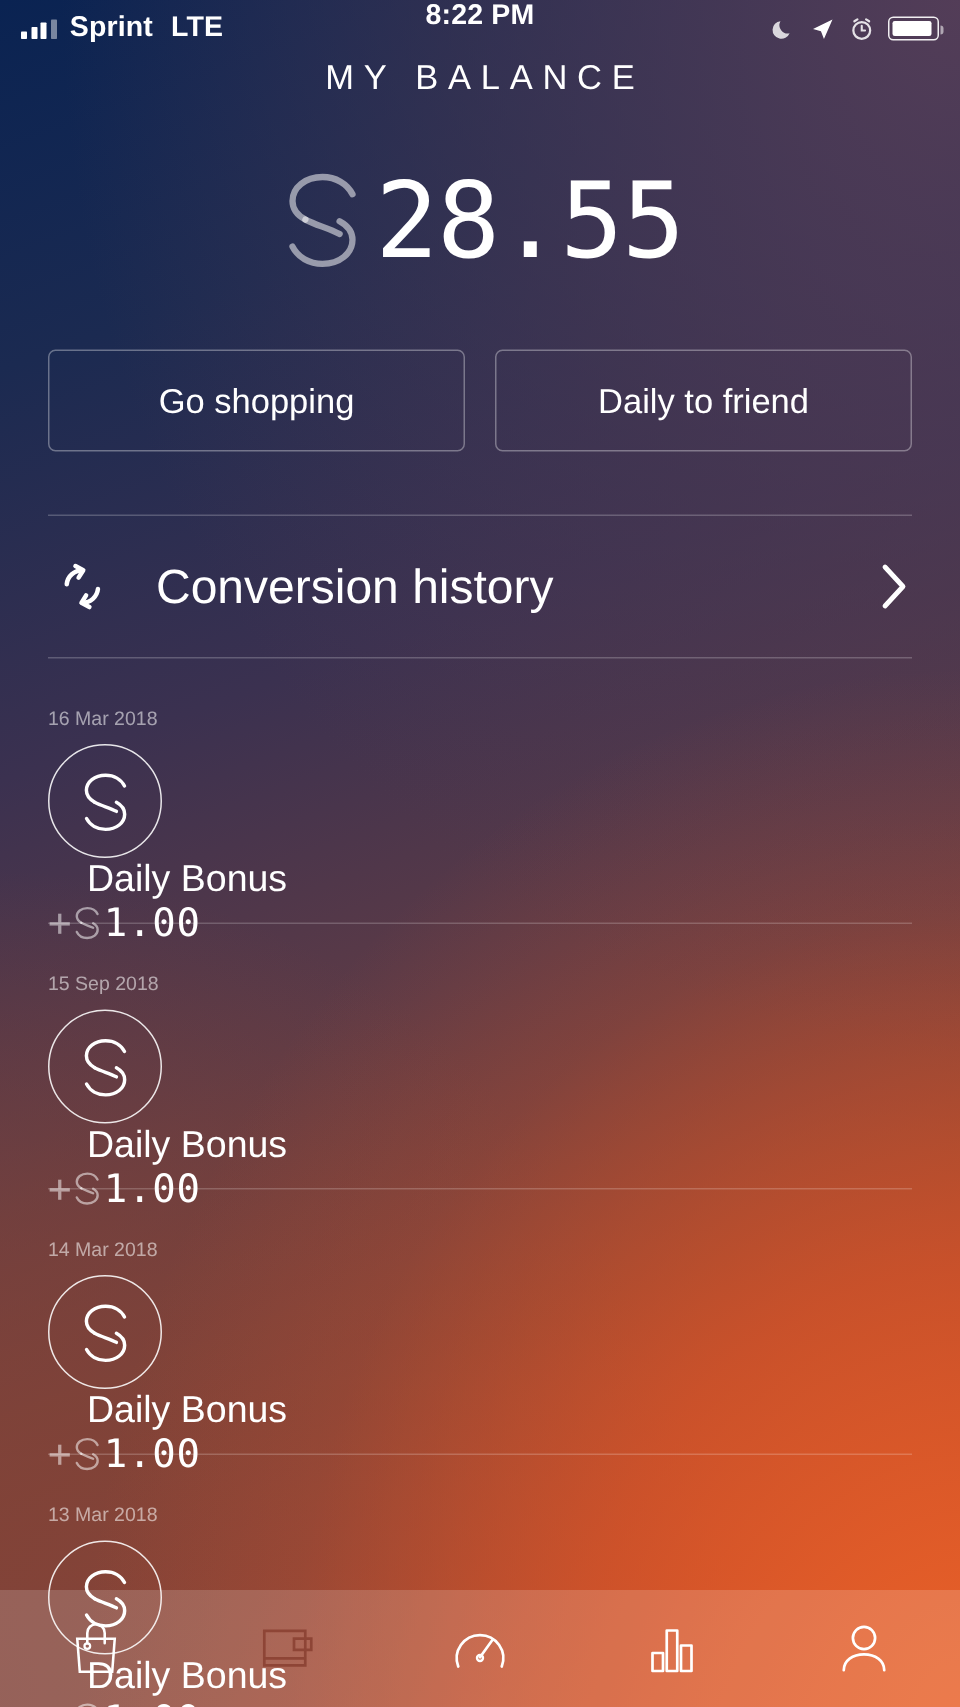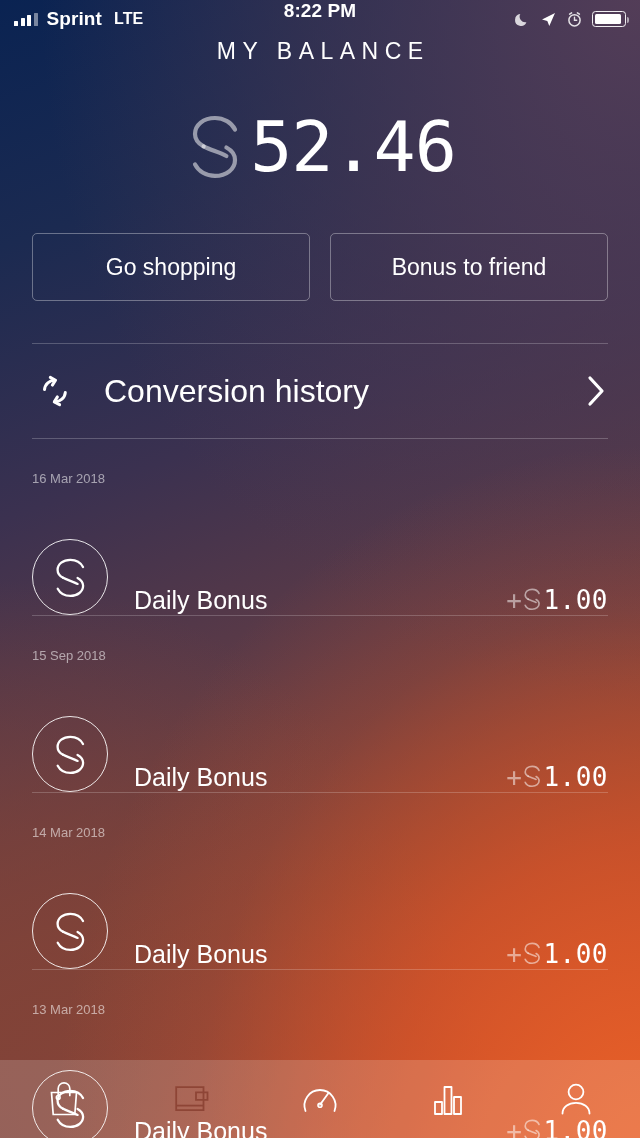--- a/index.html
+++ b/index.html
@@ -34,21 +34,21 @@
     letter-spacing:0.1px;
   }
   .sb-left { display:flex; align-items:center; gap:9px; }
   .sig { display:flex; align-items:flex-end; gap:2.5px; height:13px; }
   .sig i { display:block; width:4px; background:#fff; border-radius:0.5px; }
   .sig i:nth-child(1){ height:5px; }
   .sig i:nth-child(2){ height:8px; }
   .sig i:nth-child(3){ height:11px; }
   .sig i:nth-child(4){ height:13px; opacity:0.45; }
   .sb-carrier { font-size:19px; }
-  .sb-net { font-size:16px; margin-left:3px; }
+  .sb-net { font-size:19px; margin-left:3px; }
   .sb-center {
     position:absolute; left:0; right:0; top:0; height:38px;
     display:flex; align-items:flex-start; justify-content:center;
     font-size:19px; font-weight:bold;
     pointer-events:none;
   }
   .sb-right {
     margin-left:auto; display:flex; align-items:center; gap:9px;
     position:relative; z-index:2;
   }
@@ -127,23 +127,24 @@
 
   
   #tx-list { padding:0 32px; }
   .tx-date {
     color:rgba(255,255,255,0.55);
     font-size:13px;
     padding-top:32px;
     padding-bottom:10px;
   }
   .tx-row {
-    display:flex; align-items:flex-end;
+    display:flex; align-items:flex-start;
     height:120px;
     border-bottom:1px solid rgba(255,255,255,0.2);
+    flex-direction:column;
   }
   .tx-avatar {
     width:76px; height:76px; flex:0 0 76px;
     border-radius:50%;
     border:1.6px solid rgba(255,255,255,0.88);
     display:flex; align-items:center; justify-content:center;
   }
   .tx-name {
     color:#fff; font-size:25px; margin-left:26px; flex:1;
   }
@@ -218,26 +219,26 @@
   <div id="title">MY BALANCE</div>
 
   <div id="balance-wrap">
     <span id="balance-sym">
       <svg width="62" height="70" viewBox="0 0 62 70">
         <path d="M51 17.5C47.5 10.5 39.8 6 31 6 19.5 6 11 13 11 22c0 5.5 3.4 9.6 8.6 12.4" fill="none" stroke="rgba(255,255,255,0.52)" stroke-width="4.2" stroke-linecap="round"></path>
         <path d="M19.6 34.4C27 38.3 35 40 42.4 44" fill="none" stroke="rgba(255,255,255,0.52)" stroke-width="4.2" stroke-linecap="round"></path>
         <path d="M42.4 44c5.2 2.8 8.6 6.9 8.6 12.4 0 9-8.5 16-20 16-8.8 0-16.5-4.5-20-11.5" fill="none" stroke="rgba(255,255,255,0.52)" stroke-width="4.2" stroke-linecap="round" transform="translate(0,-8.5)"></path>
       </svg>
     </span>
-    <span id="balance-amount">52.46</span>
+    <span id="balance-amount">28.55</span>
   </div>
 
   <div id="actions">
     <button class="action-btn">Go shopping</button>
-    <button class="action-btn">Bonus to friend</button>
+    <button class="action-btn">Daily to friend</button>
   </div>
 
   <div class="divider" style="margin-top:42px;"></div>
 
   <div id="conv-row">
     <span>
       <svg width="46" height="46" viewBox="0 0 46 46">
         <path d="M12.5 21.5a10.2 10.2 0 0 1 10.4-9.2" fill="none" stroke="#fff" stroke-width="3" stroke-linecap="round"></path>
         <path d="M18.3 9.4l5.2 2.8-3.1 4.9" fill="none" stroke="#fff" stroke-width="3" stroke-linecap="round" stroke-linejoin="round"></path>
         <path d="M33.3 24.6a10.2 10.2 0 0 1-10.4 9.2" fill="none" stroke="#fff" stroke-width="3" stroke-linecap="round"></path>

